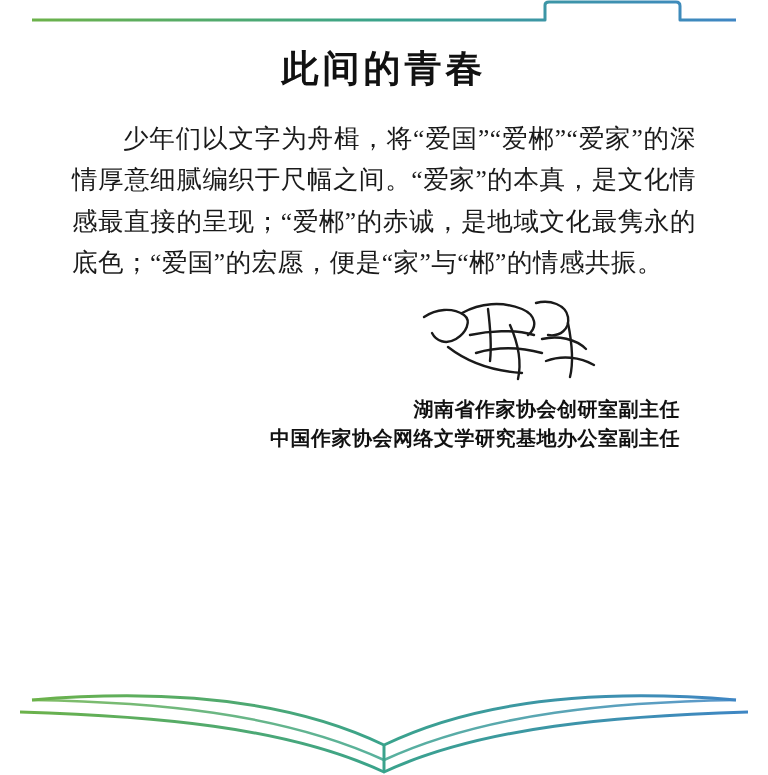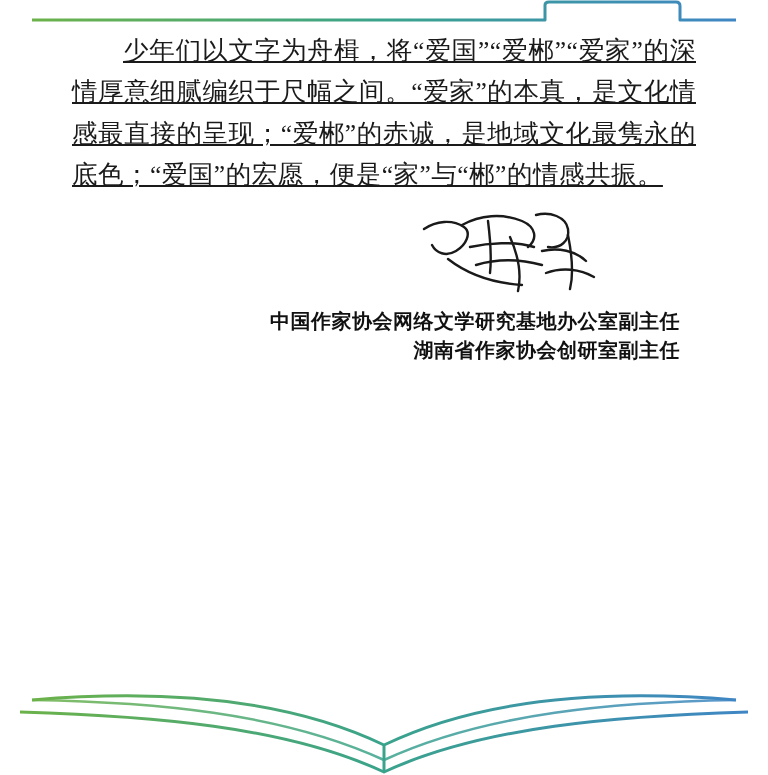--- a/index.html
+++ b/index.html
@@ -52,21 +52,20 @@
 
   .para {
     font-size: 25.5px;
     line-height: 1.62;
     color: #1a1a1a;
     text-align: justify;
     text-justify: inter-ideograph;
     text-indent: 2em;
     margin: 0 0 6px 0;
     letter-spacing: 0.5px;
-    text-decoration: underline;
   }
 
   .signature-area {
     position: relative;
     height: 110px;
     margin-top: 10px;
   }
   .signature {
     position: absolute;
     right: 88px;
@@ -125,20 +124,21 @@
 
     <path d="M32,700 C150,690 280,695 384,745 C488,695 618,690 736,700" stroke="url(#gradBottom)" stroke-width="3" fill="none"></path>
     <path d="M32,700 C150,702 280,712 384,760 C488,712 618,702 736,700" stroke="url(#gradBottom)" stroke-width="2.5" fill="none" opacity="0.85"></path>
     <path d="M20,712 C150,716 285,726 384,772 C483,726 618,716 748,712" stroke="url(#gradBottom)" stroke-width="3" fill="none"></path>
 
     <path d="M384,745 L384,772" stroke="#3aa38c" stroke-width="3" fill="none"></path>
   </svg>
 
   <div class="content">
 
+    <h1 class="title">此间的青春</h1>
 
     <p class="para">少年们以文字为舟楫，将“爱国”“爱郴”“爱家”的深情厚意细腻编织于尺幅之间。“爱家”的本真，是文化情感最直接的呈现；“爱郴”的赤诚，是地域文化最隽永的底色；“爱国”的宏愿，便是“家”与“郴”的情感共振。</p>
 
     <div class="signature-area">
       <svg class="signature" viewBox="0 0 190 100" xmlns="http://www.w3.org/2000/svg">
         <g fill="none" stroke="#1a1a1a" stroke-width="2.4" stroke-linecap="round" stroke-linejoin="round">
           <path d="M6,22 C18,14 34,12 46,20 C54,26 48,38 38,44 C28,50 18,46 14,38"></path>
           <path d="M44,18 C62,8 84,6 104,14 C118,20 120,32 110,40"></path>
           <path d="M70,14 C72,30 74,48 72,66"></path>
           <path d="M52,40 C70,36 96,34 116,40"></path>
@@ -147,18 +147,18 @@
           <path d="M118,8 C132,4 148,10 150,22 C152,34 142,42 130,40"></path>
           <path d="M124,44 C140,40 158,44 168,54"></path>
           <path d="M150,28 C154,48 156,66 152,82"></path>
           <path d="M128,66 C144,60 162,62 176,70"></path>
           <path d="M30,52 C48,66 74,76 104,78"></path>
         </g>
       </svg>
     </div>
 
     <div class="signoff">
+      <div class="signoff-line">湖南省作家协会创研室副主任</div>
       <div class="signoff-line">中国作家协会网络文学研究基地办公室副主任</div>
-      <div class="signoff-line">湖南省作家协会创研室副主任</div>
     </div>
 
   </div>
 </div>
 
 </body></html>

